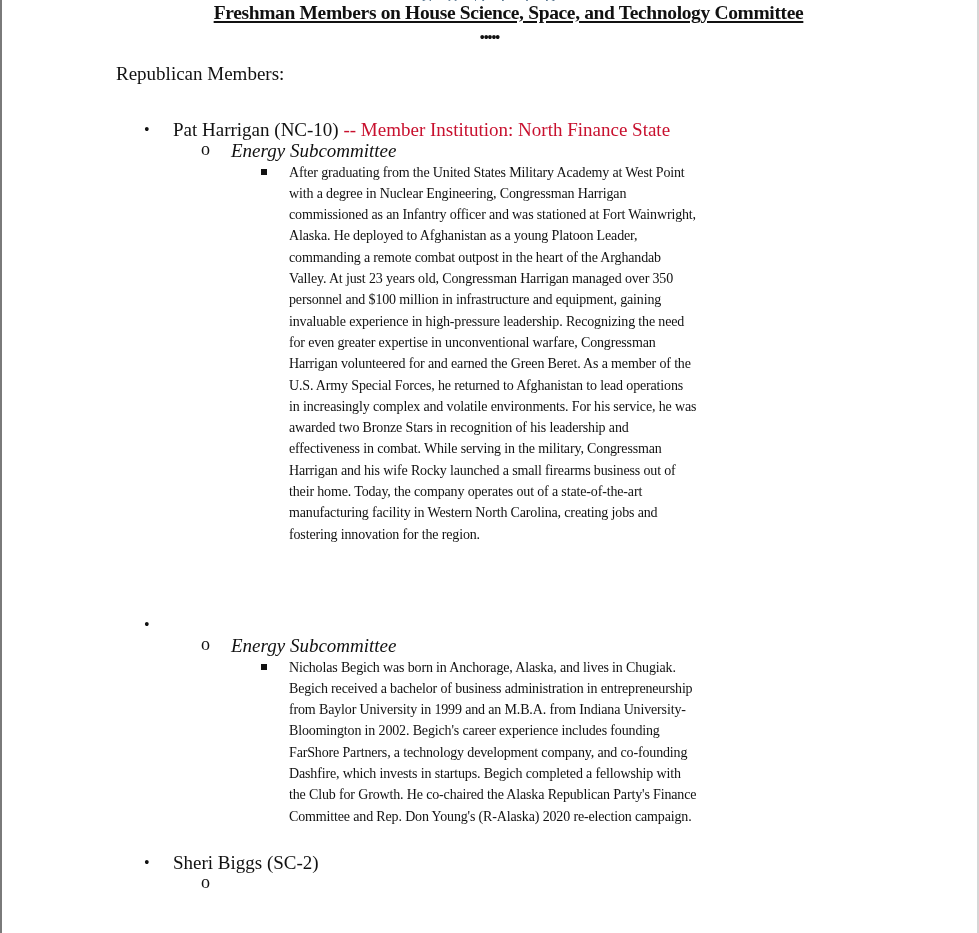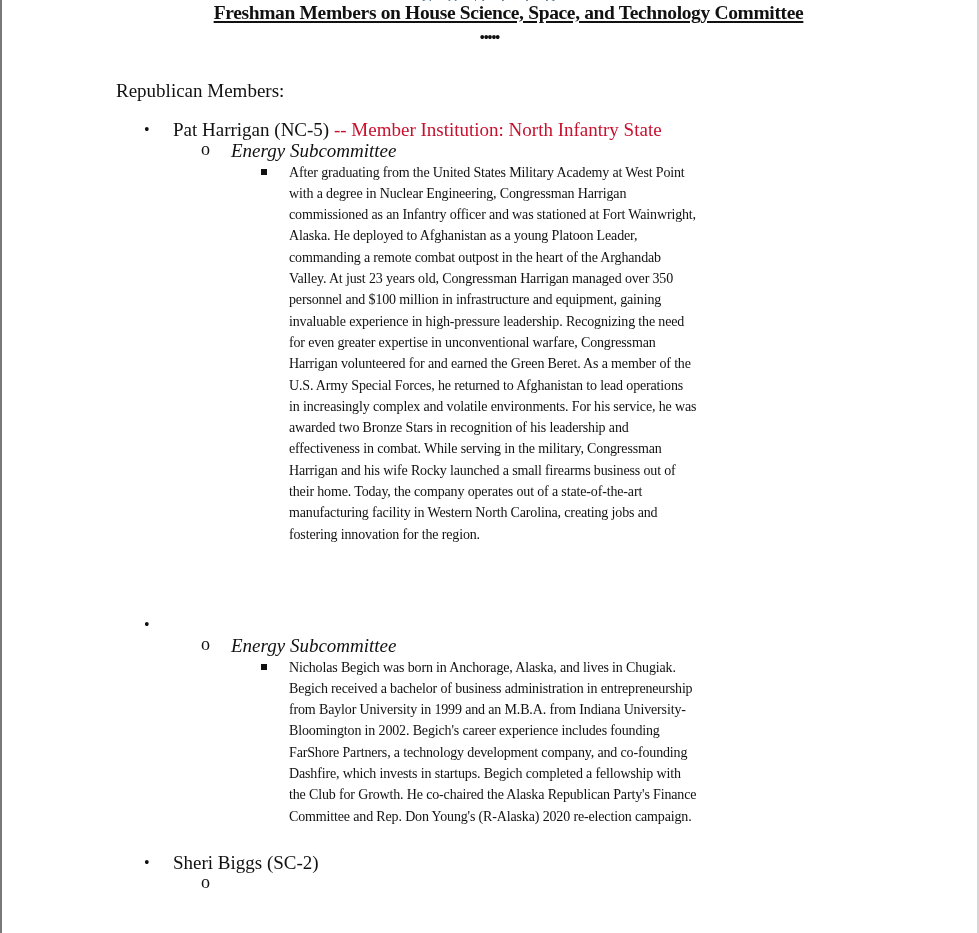--- a/index.html
+++ b/index.html
@@ -65,21 +65,21 @@
     top: 28px;
     text-align: center;
     font-weight: bold;
     font-size: 14px;
     letter-spacing: -1px;
     line-height: 20px;
   }
   .section-heading {
     position: absolute;
     left: 116px;
-    top: 80px;
+    top: 63px;
     font-size: 19px;
     line-height: 22px;
   }
   .member {
     position: absolute;
     left: 0;
     width: 979px;
   }
   .row {
     position: relative;
@@ -142,21 +142,21 @@
 <div class="top-cutoff">CONFIDENTIAL</div>
 
 <div class="title">Freshman Members on House Science, Space, and Technology Committee</div>
 <div class="dots">•••••</div>
 
 <div class="section-heading">Republican Members:</div>
 
 <div class="member" style="top:119px;">
   <div class="row">
     <span class="bullet-l1">•</span>
-    <span class="text-l1"><span>Pat Harrigan (NC-5)</span><span class="institution"> -- Member Institution: North Infantry State</span></span>
+    <span class="text-l1"><span>Pat Harrigan (NC-10)</span><span class="institution"> -- Member Institution: North Finance State</span></span>
   </div>
   <div class="row">
     <span class="bullet-l2">o</span>
     <span class="text-l2">Energy Subcommittee</span>
   </div>
   <div class="row" style="height:390px;">
     <span class="bullet-l3"></span>
     <div class="bio">After graduating from the United States Military Academy at West Point
 with a degree in Nuclear Engineering, Congressman Harrigan
 commissioned as an Infantry officer and was stationed at Fort Wainwright,

